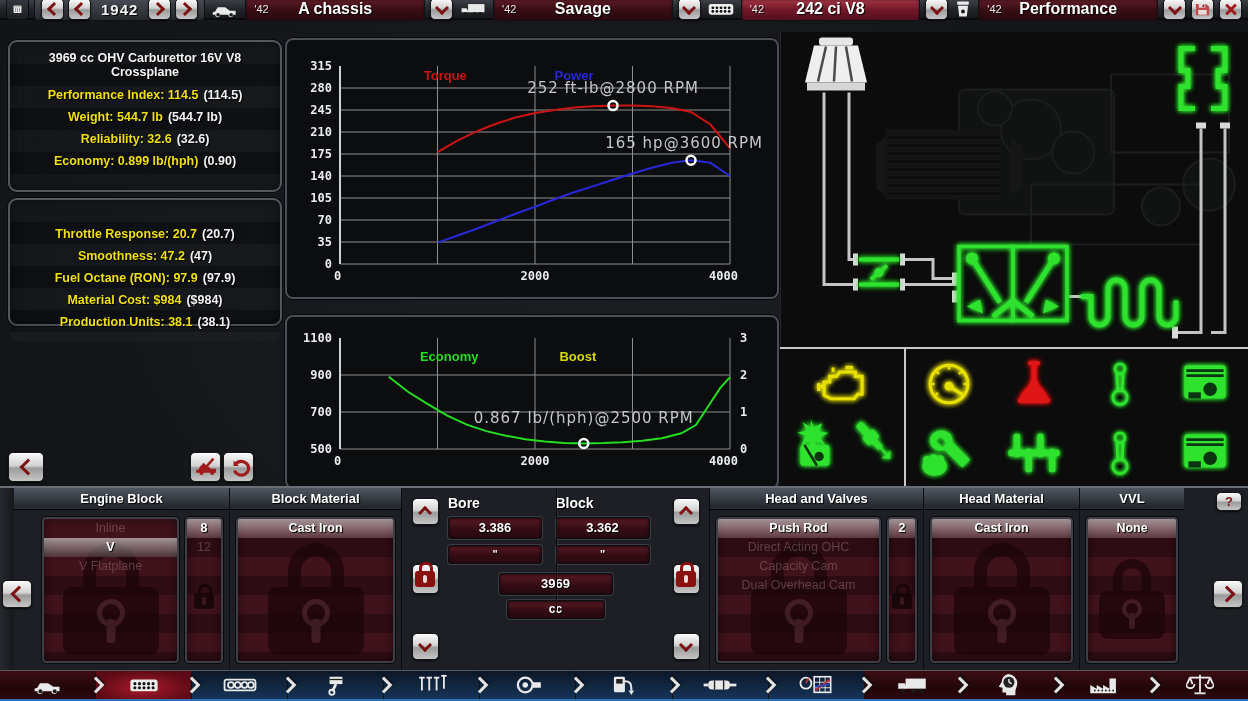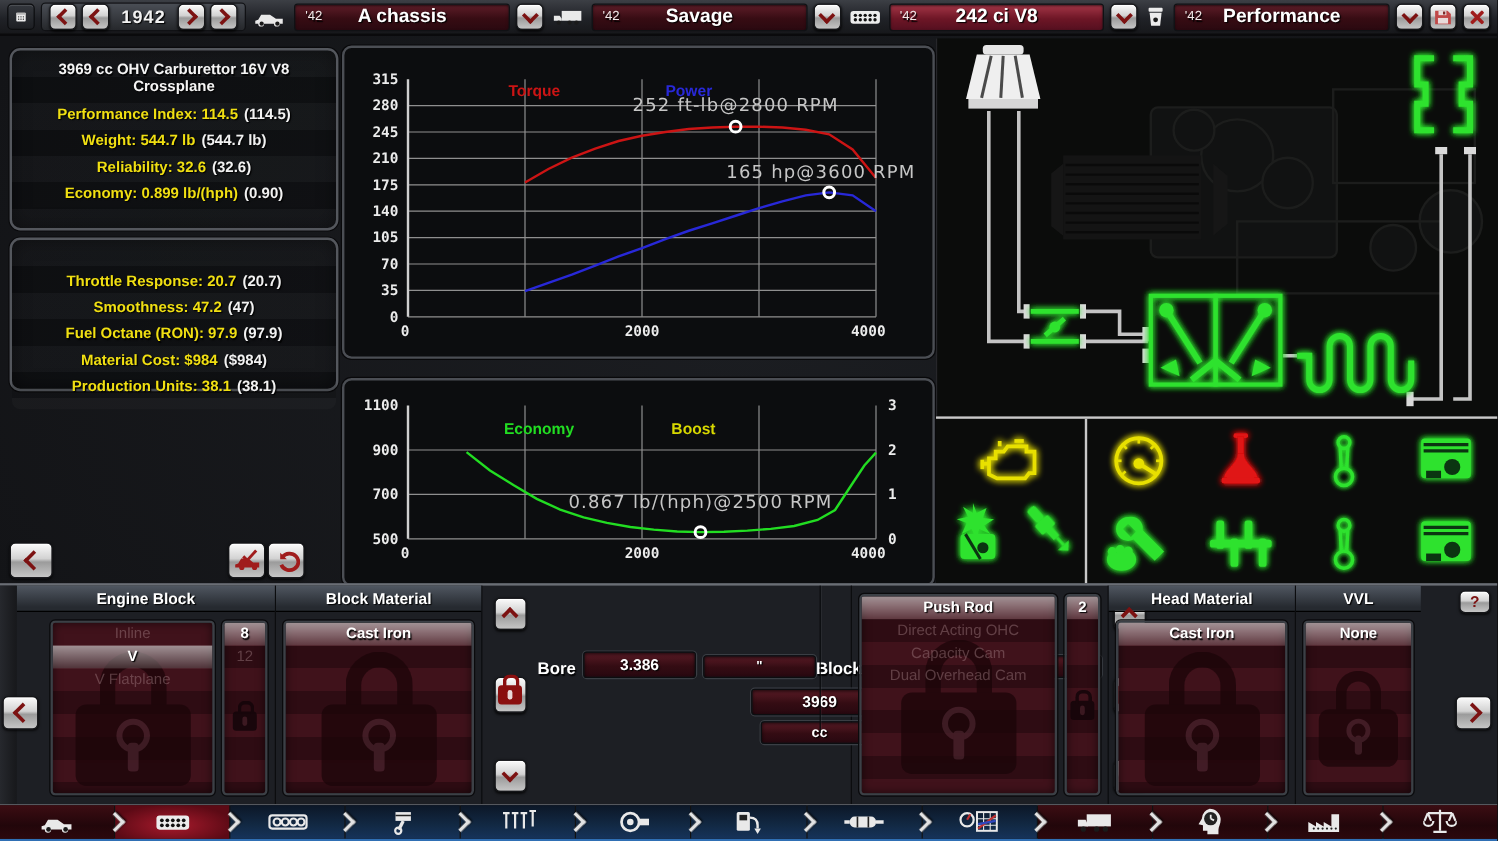--- a/index.html
+++ b/index.html
@@ -1,20 +1,20 @@
 <!DOCTYPE html>
 <html><head>
 <meta charset="utf-8">
 <style>
   html,body{margin:0;padding:0;background:#000;}
   #root{position:relative;width:1248px;height:701px;background:#17181b;overflow:hidden;
         font-family:"Liberation Sans",sans-serif;
         background-image:radial-gradient(ellipse at 50% 40%, #1b1d21 0%, #131417 80%);}
   
-  .topbar{position:absolute;top:0;left:0;width:1248px;height:30px;
+  .topbar{position:absolute;top:0;left:0;width:1248px;height:20px;
           background:linear-gradient(180deg,#3c3f45,#202227 55%,#17181b);
           border-bottom:2px solid #0a0a0c;display:flex;align-items:center;gap:5px;padding:0 6px;box-sizing:border-box;}
   .btn-silver{background:linear-gradient(180deg,#fbfbfb,#d2d2d2 45%,#9b9b9b 55%,#c6c6c6);
           border:1px solid #141518;border-radius:5px;display:flex;align-items:center;justify-content:center;
           box-shadow:inset 0 1px 0 rgba(255,255,255,.9),0 1px 2px rgba(0,0,0,.7);cursor:pointer;padding:0;}
   .btn-dark{background:linear-gradient(180deg,#34373d,#1d1f23);border:1px solid #0c0d0f;border-radius:4px;
           display:flex;align-items:center;justify-content:center;box-shadow:inset 0 1px 0 rgba(255,255,255,.12);}
   .tb-btn{width:23px;height:22px;}
   .year-group{display:flex;align-items:center;gap:4px;background:linear-gradient(180deg,#4a4e55,#26282c);
           border:1px solid #101114;border-radius:4px;padding:2px 6px;height:24px;box-sizing:border-box;}
@@ -88,21 +88,21 @@
            border-bottom:none;border-radius:6px 6px 0 0;}
   .minilock::after{content:'';position:absolute;left:8px;top:4px;width:4px;height:8px;background:#3c1a22;border-radius:2px;}
   .minilock.red{background:#8a0f0f;} .minilock.red::before{border-color:#8a0f0f;} .minilock.red::after{background:#e8d8d8;}
   .cyl-lockslot{position:absolute;left:50%;top:58%;transform:translate(-50%,-50%);z-index:1;opacity:.9;}
   .arrowcol{width:34px;flex:0 0 auto;display:flex;flex-direction:column;align-items:center;justify-content:space-between;padding:3px 0;}
   .spbtn{width:27px;height:27px;}
   .lockbtn{width:27px;height:30px;}
   .fc-center{flex:1;position:relative;display:flex;flex-direction:column;align-items:center;}
   .fc-center::before{content:'';position:absolute;left:50%;top:-7px;bottom:52px;width:1px;background:#0b0c0e;box-shadow:1px 0 0 rgba(255,255,255,.05);}
   .fc-grid{display:flex;width:100%;}
-  .fc-col{flex:1;display:flex;align-items:flex-end;gap:6px;margin-top:48px;}
+  .fc-col{flex:1;display:flex;flex-direction:column;align-items:flex-start;gap:6px;}
   .fc-label{color:#fff;font-weight:bold;font-size:14px;text-shadow:1px 1px 1px #000;}
   .val-field{width:92px;height:20px;line-height:20px;text-align:center;color:#fff;font-weight:bold;font-size:13px;
            background:linear-gradient(180deg,#5a1b26,#340c13 55%,#280810);border:1px solid #0c0d10;border-radius:3px;
            box-shadow:0 0 0 1px #3a3e44, inset 0 1px 3px rgba(0,0,0,.7);text-shadow:1px 1px 1px #000;}
   .val-field.unit{height:17px;line-height:17px;font-size:11px;}
   .val-field.total{width:112px;margin-top:9px;}
   .val-field.totalunit{width:96px;height:17px;line-height:17px;margin-top:5px;font-size:12px;}
   .qmark{position:absolute;right:6px;top:4px;width:26px;height:19px;color:#7c1212;font-weight:bold;font-size:13px;}
   .next-side{position:absolute;right:5px;top:92px;width:30px;height:28px;}
   .prev-side{position:absolute;left:2px;top:92px;width:30px;height:28px;z-index:5;}
@@ -669,20 +669,21 @@
               <span class="minilock red"></span>
             </button>
           <button class="btn-silver spbtn">
               <span class="cv cv-d"></span>
             </button>
         </div>
       </div>
     </section>
 
     <section class="sec" style="width:214px">
+      <div class="sec-header">Head and Valves</div>
       <div class="sec-body">
         <div class="listbox">
           <div class="row sel">Push Rod</div>
           <div class="row dim">Direct Acting OHC</div>
           <div class="row dim">Capacity Cam</div>
           <div class="row dim">Dual Overhead Cam</div>
           <div class="biglock">
               <div class="shack"></div>
               <div class="lbody">
                 <div class="hole"></div>

